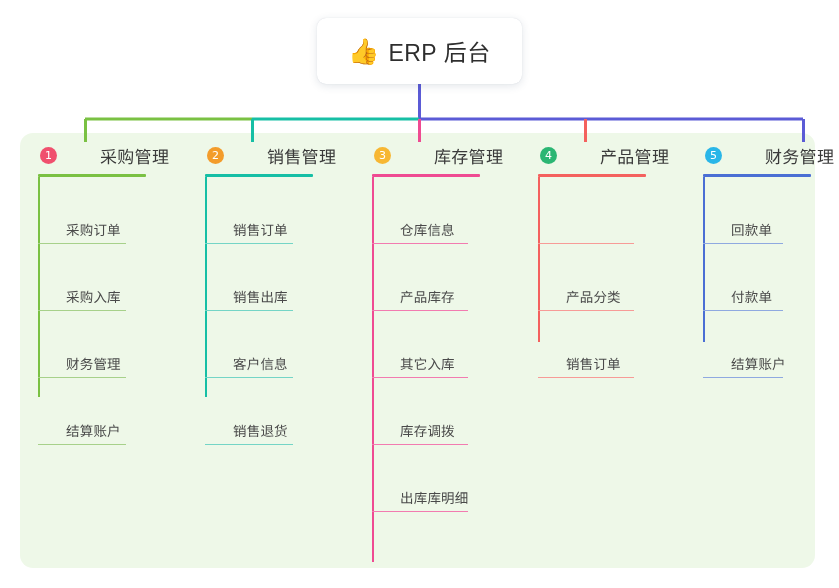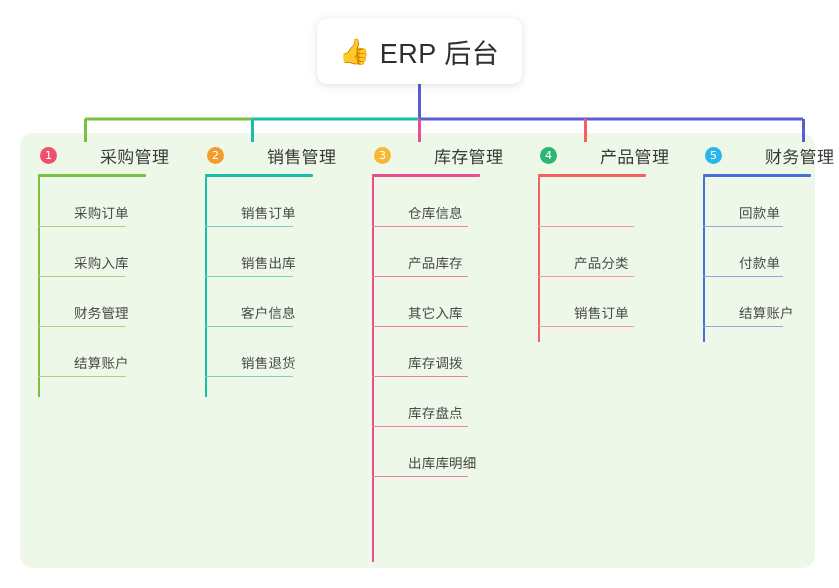--- a/index.html
+++ b/index.html
@@ -33,21 +33,21 @@
     justify-content: center;
     gap: 9px;
     box-sizing: border-box;
   }
   #root-card .thumb {
     font-size: 25px;
     line-height: 1;
     display: block;
   }
   #root-card .root-title {
-    font-size: 27px;
+    font-size: 23px;
     letter-spacing: 0.5px;
     color: #2e2e2e;
     white-space: nowrap;
   }
 
   
   #connectors {
     position: absolute;
     left: 0;
     top: 0;
@@ -110,25 +110,25 @@
     padding-left: 0;
   }
   .spine {
     position: absolute;
     left: 0;
     top: 0;
     width: 2px;
   }
   .item {
     position: relative;
-    height: 50px;
+    height: 67px;
     box-sizing: border-box;
     display: flex;
     align-items: flex-end;
-    padding-left: 36px;
+    padding-left: 28px;
   }
   .item .item-label {
     font-size: 13.5px;
     color: #4a4a4a;
     white-space: nowrap;
     padding-bottom: 5px;
     letter-spacing: 0.2px;
   }
   .item .item-rule {
     position: absolute;
@@ -230,24 +230,20 @@
         </div>
         <div class="item">
           <span class="item-label">其它入库</span>
           <div class="item-rule" style="background: rgb(242, 123, 176); width: 96px;"></div>
         </div>
         <div class="item">
           <span class="item-label">库存调拨</span>
           <div class="item-rule" style="background: rgb(242, 123, 176); width: 96px;"></div>
         </div>
         <div class="item">
-          <span class="item-label">库存盘点</span>
-          <div class="item-rule" style="background: rgb(242, 123, 176); width: 96px;"></div>
-        </div>
-        <div class="item">
           <span class="item-label">出库库明细</span>
           <div class="item-rule" style="background: rgb(242, 123, 176); width: 96px;"></div>
         </div>
       </div>
     </div>
     <div class="column" style="left: 538px;">
       <div class="col-head">
         <span class="badge" style="background: rgb(43, 182, 115);">4</span>
         <span class="col-title">产品管理</span>
       </div>

